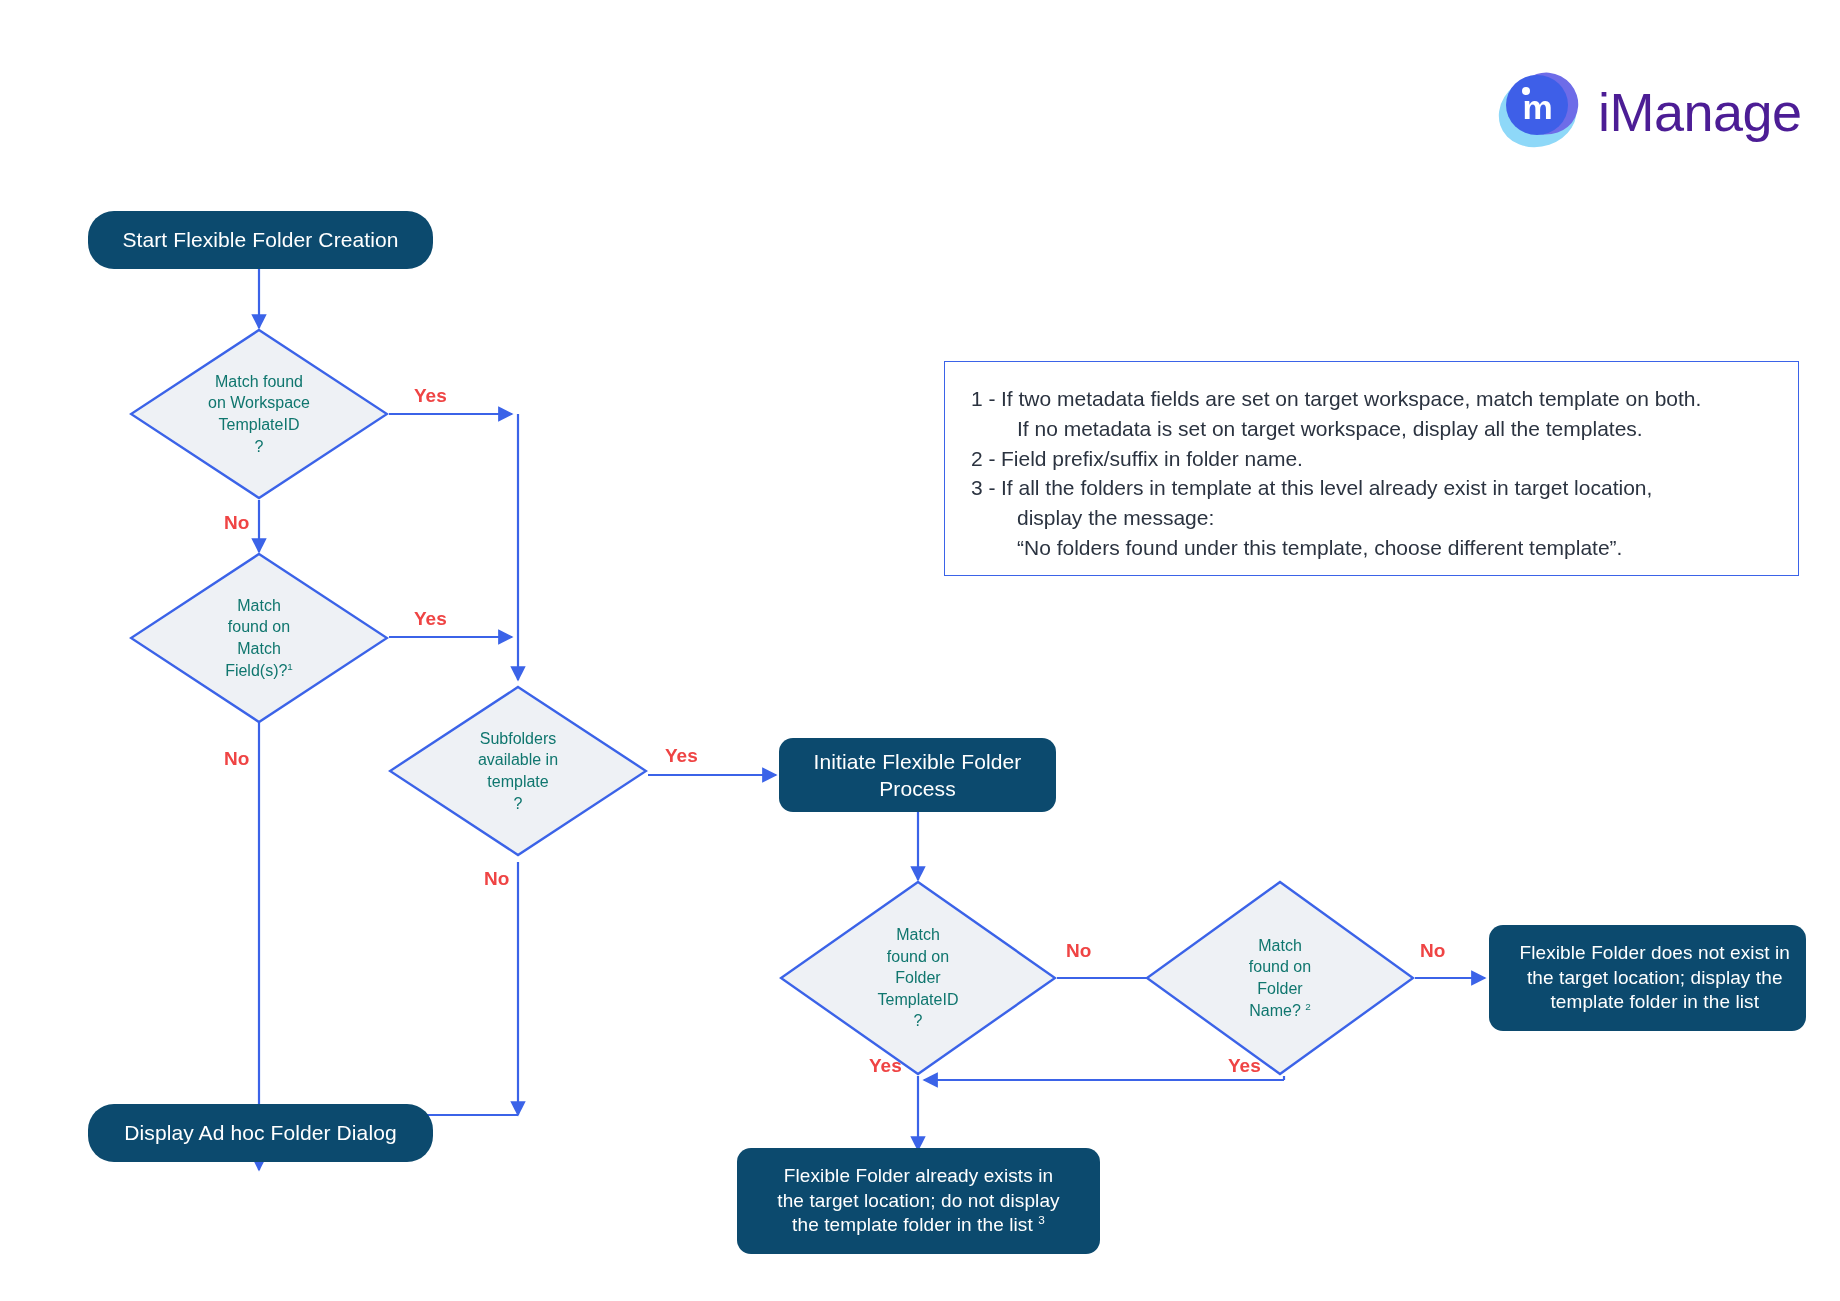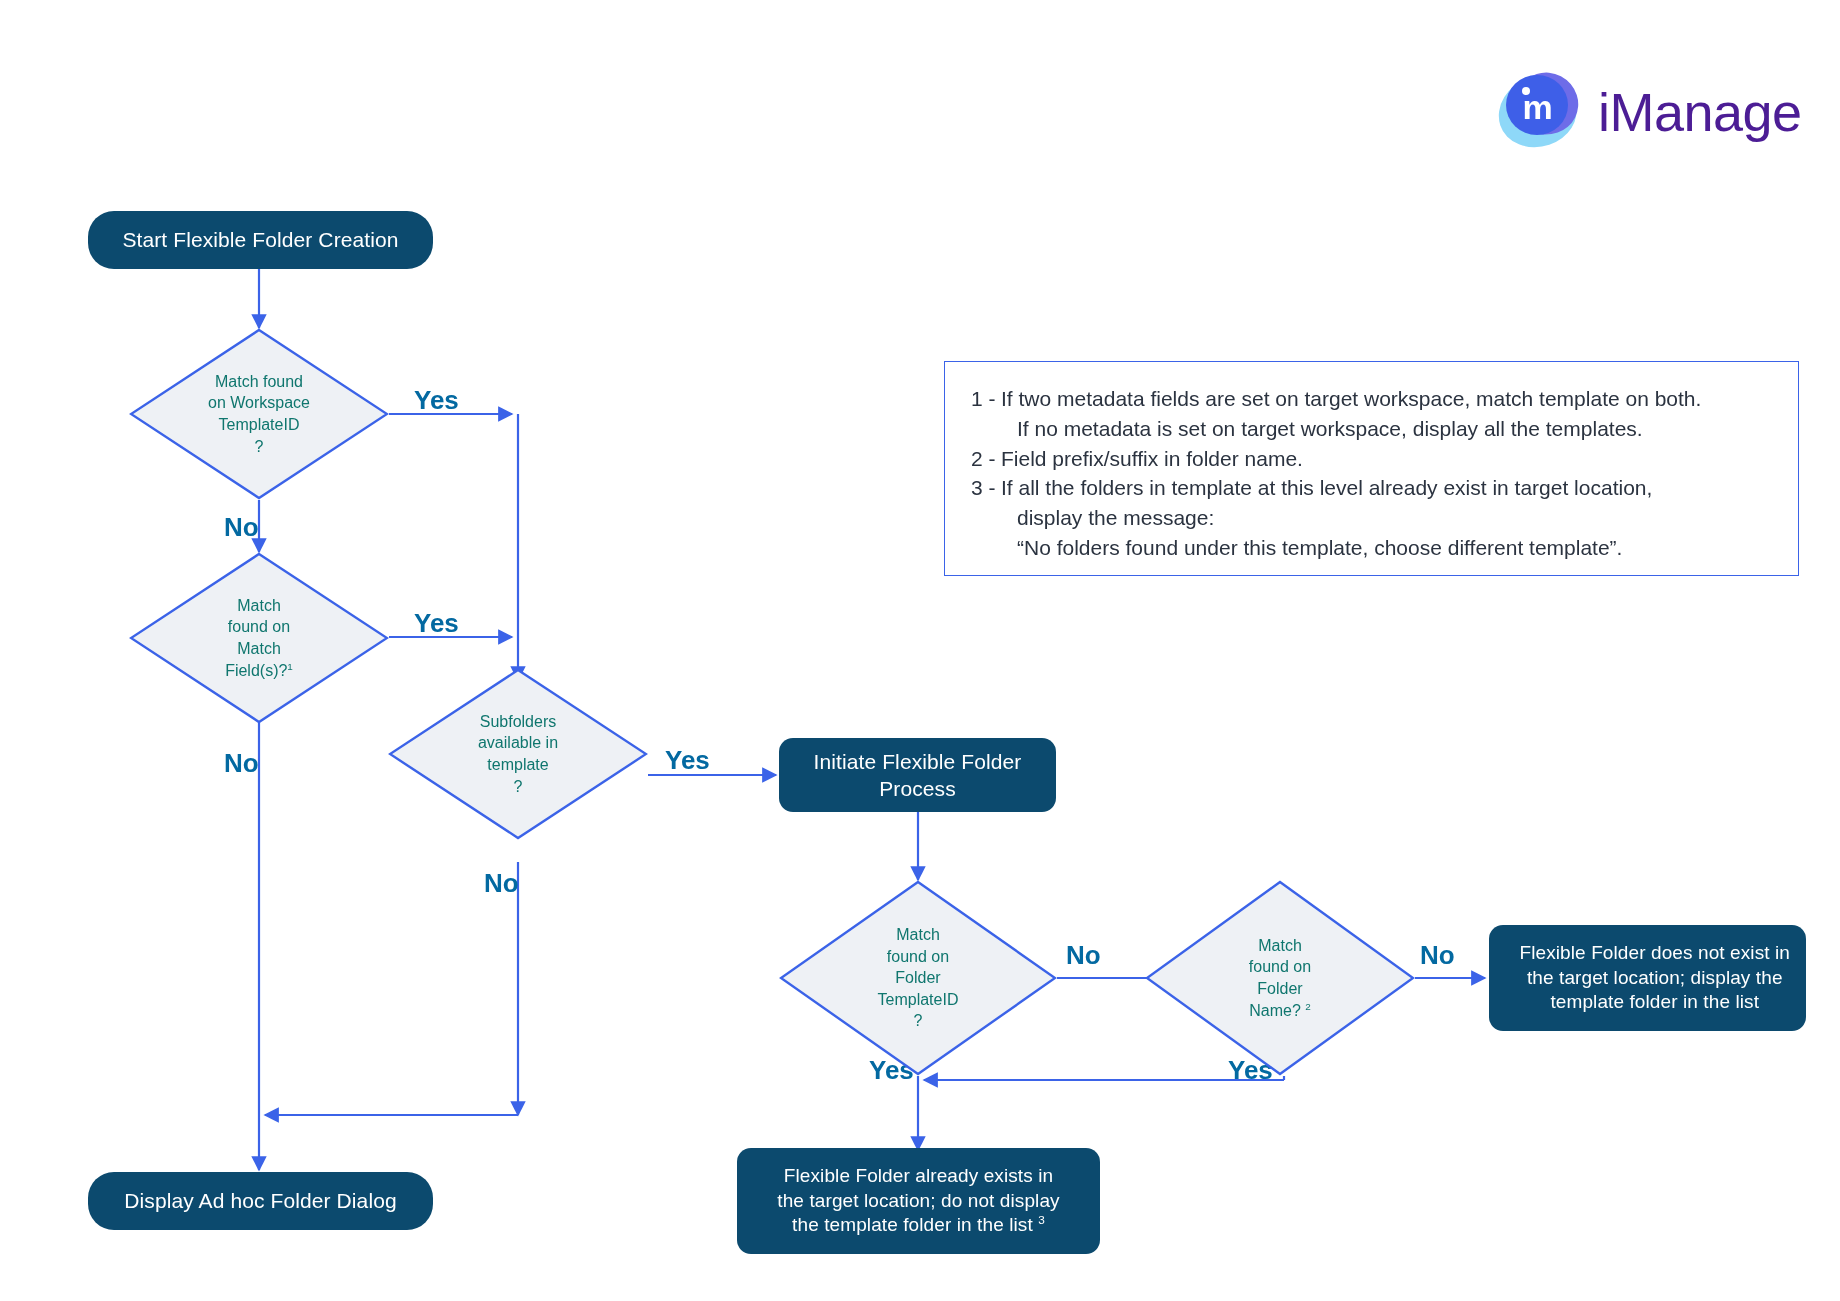--- a/index.html
+++ b/index.html
@@ -133,22 +133,22 @@
   .decision .dshape {
     position: absolute;
     left: 0; top: 0;
     width: 100%; height: 100%;
     z-index: 1;
   }
 
   
   .elabel {
     position: absolute;
-    color: #0369a1;
-    font-size: 26px;
+    color: #ef4444;
+    font-size: 19px;
     font-weight: 700;
     white-space: nowrap;
   }
 
   
   #notes-box {
     position: absolute;
     left: 944px;
     top: 361px;
     width: 855px;
@@ -261,21 +261,21 @@
     <div class="dlabel">
       <div>Match</div>
       <div>found on</div>
       <div>Match</div>
       <div>
         <span>Field(s)?</span><sup>1</sup>
       </div>
     </div>
   </div>
 
-  <div class="node decision" style="left:388px; top:668px; width:260px; height:172px;">
+  <div class="node decision" style="left:388px; top:685px; width:260px; height:172px;">
     <svg class="dshape" viewBox="0 0 260 172" preserveAspectRatio="none">
       <polygon points="130,2 258,86 130,170 2,86" fill="#EEF1F5" stroke="#3B63E8" stroke-width="2.4"></polygon>
     </svg>
     <div class="dlabel">
       <div>Subfolders</div>
       <div>available in</div>
       <div>template</div>
       <div>?</div>
     </div>
   </div>
@@ -325,21 +325,21 @@
   <div class="node proc" style="left:737px; top:1148px; width:363px; height:106px; font-size:19px;">
     <div>
       <div>Flexible Folder already exists in</div>
       <div>the target location; do not display</div>
       <div>
         <span>the template folder in the list</span>&nbsp;<sup>3</sup>
       </div>
     </div>
   </div>
 
-  <div class="node proc pill" style="left:88px; top:1172px; width:345px; height:58px;">
+  <div class="node proc pill" style="left:88px; top:1104px; width:345px; height:58px;">
     <span>Display Ad hoc Folder Dialog</span>
   </div>
 
   <div class="elabel" style="left:414px; top:385px;">Yes</div>
   <div class="elabel" style="left:224px; top:512px;">No</div>
   <div class="elabel" style="left:414px; top:608px;">Yes</div>
   <div class="elabel" style="left:224px; top:748px;">No</div>
   <div class="elabel" style="left:665px; top:745px;">Yes</div>
   <div class="elabel" style="left:484px; top:868px;">No</div>
   <div class="elabel" style="left:1066px; top:940px;">No</div>

